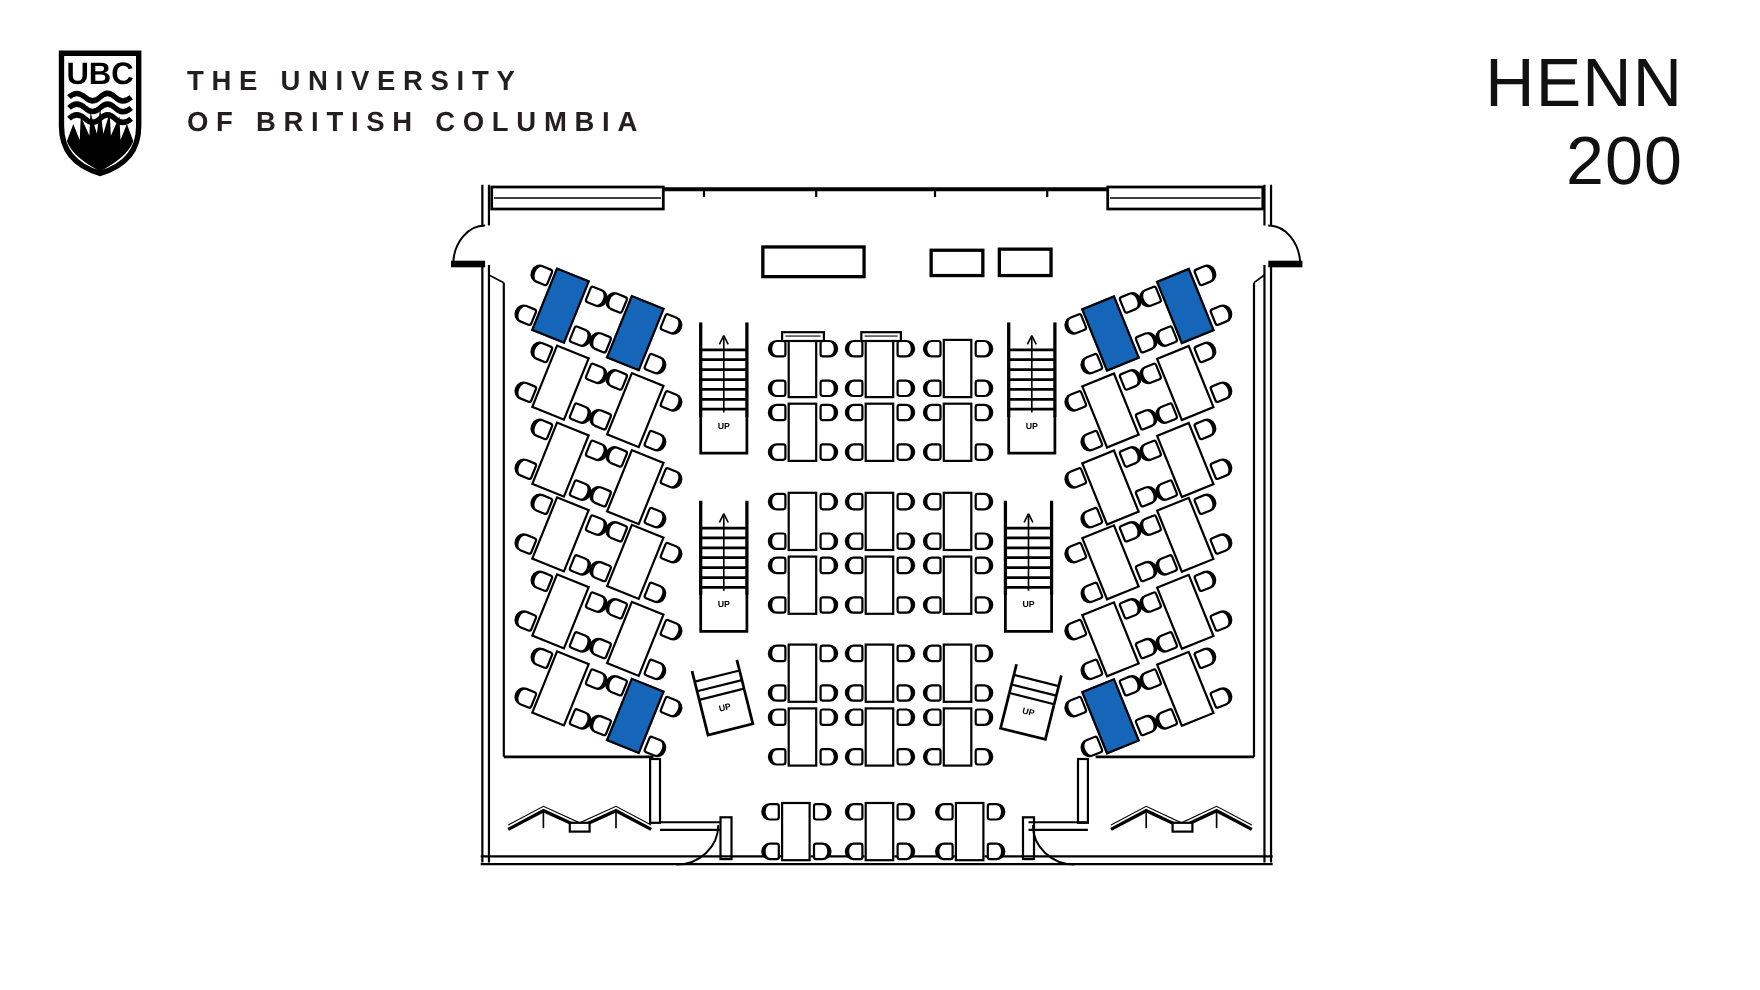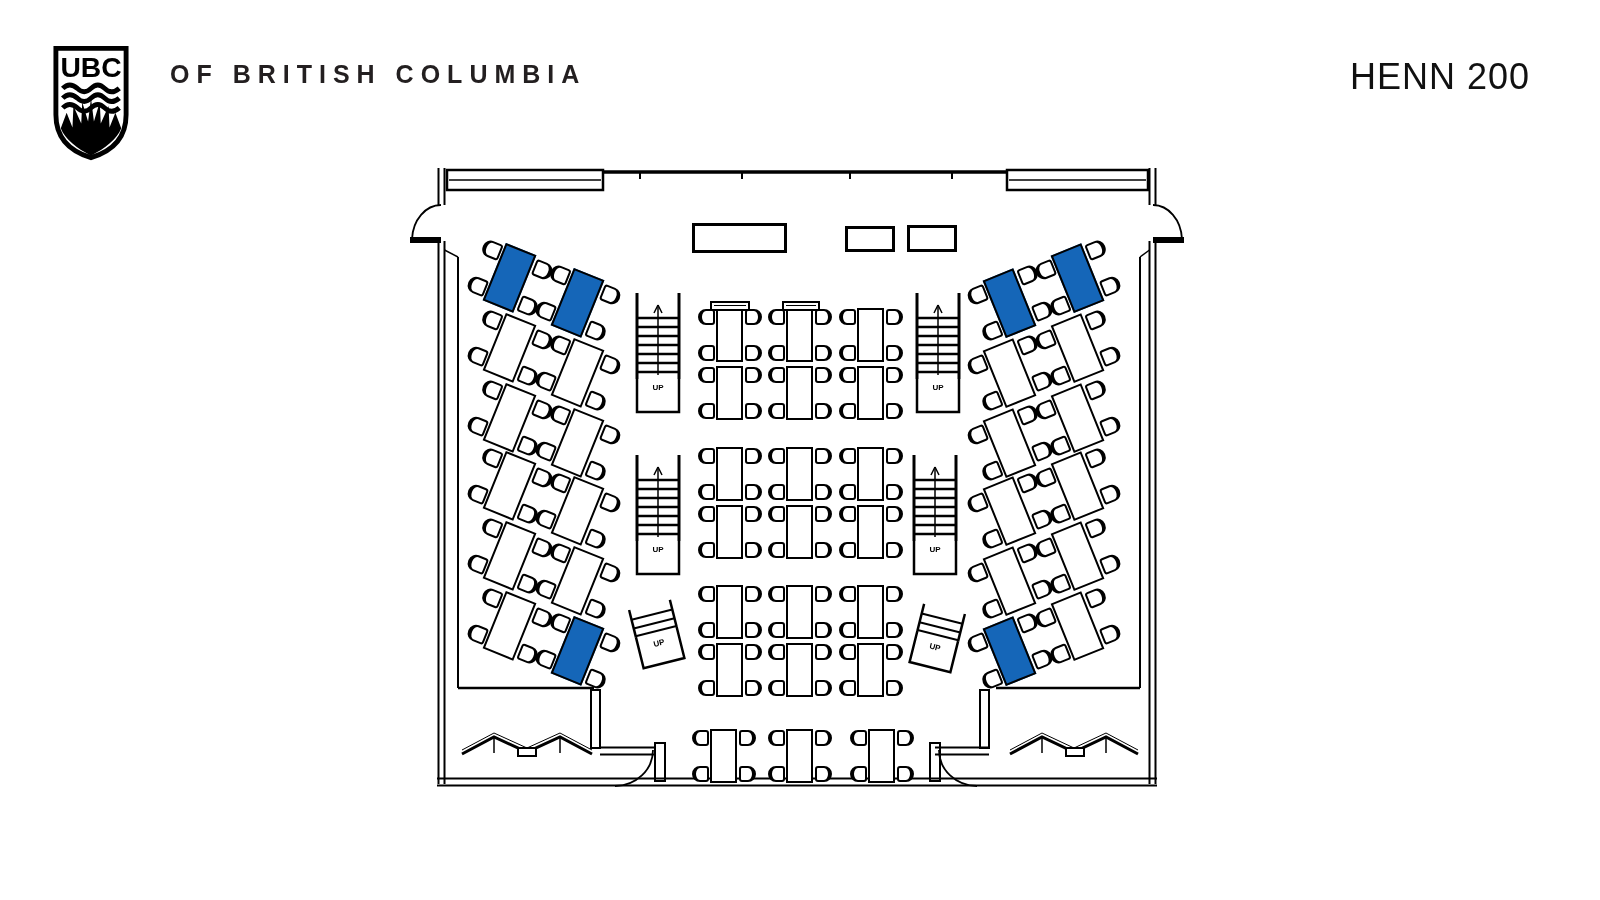--- a/index.html
+++ b/index.html
@@ -4,22 +4,22 @@
 <style>
   * { margin:0; padding:0; box-sizing:border-box; }
   html,body { width:1600px; height:900px; background:#fff; overflow:hidden;
               font-family:"Liberation Sans", sans-serif; color:#1a1a1a; }
   #stage { position:relative; width:1600px; height:900px; background:#fff; }
 
   
   #logo { position:absolute; left:52px; top:44px; width:78px; height:118px; }
   #wordmark { position:absolute; left:170px; top:56px; }
   .wm-line { font-size:25px; font-weight:700; letter-spacing:7px; color:#231f20; line-height:37px; white-space:nowrap; }
-  #room-title { position:absolute; left:1270px; top:56px; width:260px; text-align:right;
-                font-size:36px; font-weight:400; letter-spacing:1px; color:#111; }
+  #room-title { position:absolute; left:1270px; top:40px; width:260px; text-align:right;
+                font-size:62px; font-weight:400; letter-spacing:1px; color:#111; }
 
   
   #plan { position:absolute; left:410px; top:160px; width:780px; height:655px; }
   #walls { position:absolute; left:0; top:0; }
 
   .unit { position:absolute; }
   .unit.center { width:64px; height:54px; }
   .unit.side   { width:74px; height:62px; }
   .tbl { position:absolute; background:#fff; border:2.5px solid #000; }
   .center .tbl { left:18px; top:0; width:27px; height:54px; }
@@ -51,20 +51,21 @@
   <svg id="logo" viewBox="0 0 80 120">
     <path d="M4,4 H76 V72 C76,98 60,110 40,116 C20,110 4,98 4,72 Z" fill="#fff" stroke="#000" stroke-width="5"></path>
     <text x="40" y="33" text-anchor="middle" font-size="29" font-weight="bold" fill="#000" font-family="Liberation Sans, sans-serif">UBC</text>
     <path d="M11,45 q7,-7 15,0 q7,7 14,0 q7,-7 14,0 q7,7 15,0" stroke="#000" stroke-width="5" fill="none"></path>
     <path d="M11,55 q7,-7 15,0 q7,7 14,0 q7,-7 14,0 q7,7 15,0" stroke="#000" stroke-width="5" fill="none"></path>
     <path d="M11,65 q7,-7 15,0 q7,7 14,0 q7,-7 14,0 q7,7 15,0" stroke="#000" stroke-width="5" fill="none"></path>
     <path d="M40,114 C26,107 13,97 9,86 L15,70 L21,85 L22,63 L30,81 L31,59 L37,79 L40,55 L43,79 L49,59 L50,81 L58,63 L59,85 L65,70 L71,86 C67,97 54,107 40,114 Z" fill="#000"></path>
   </svg>
 
   <div id="wordmark">
+    <div class="wm-line">THE UNIVERSITY</div>
     <div class="wm-line">OF BRITISH COLUMBIA</div>
   </div>
 
   <div id="room-title">HENN 200</div>
 
   <div id="plan">
     <svg id="walls" width="780" height="655" viewBox="0 0 780 655">
 
       <rect x="37" y="10" width="156" height="20" fill="none" stroke="#000" stroke-width="2.5"></rect>
       <line x1="39" y1="20" x2="191" y2="20" stroke="#000" stroke-width="1.5"></line>

